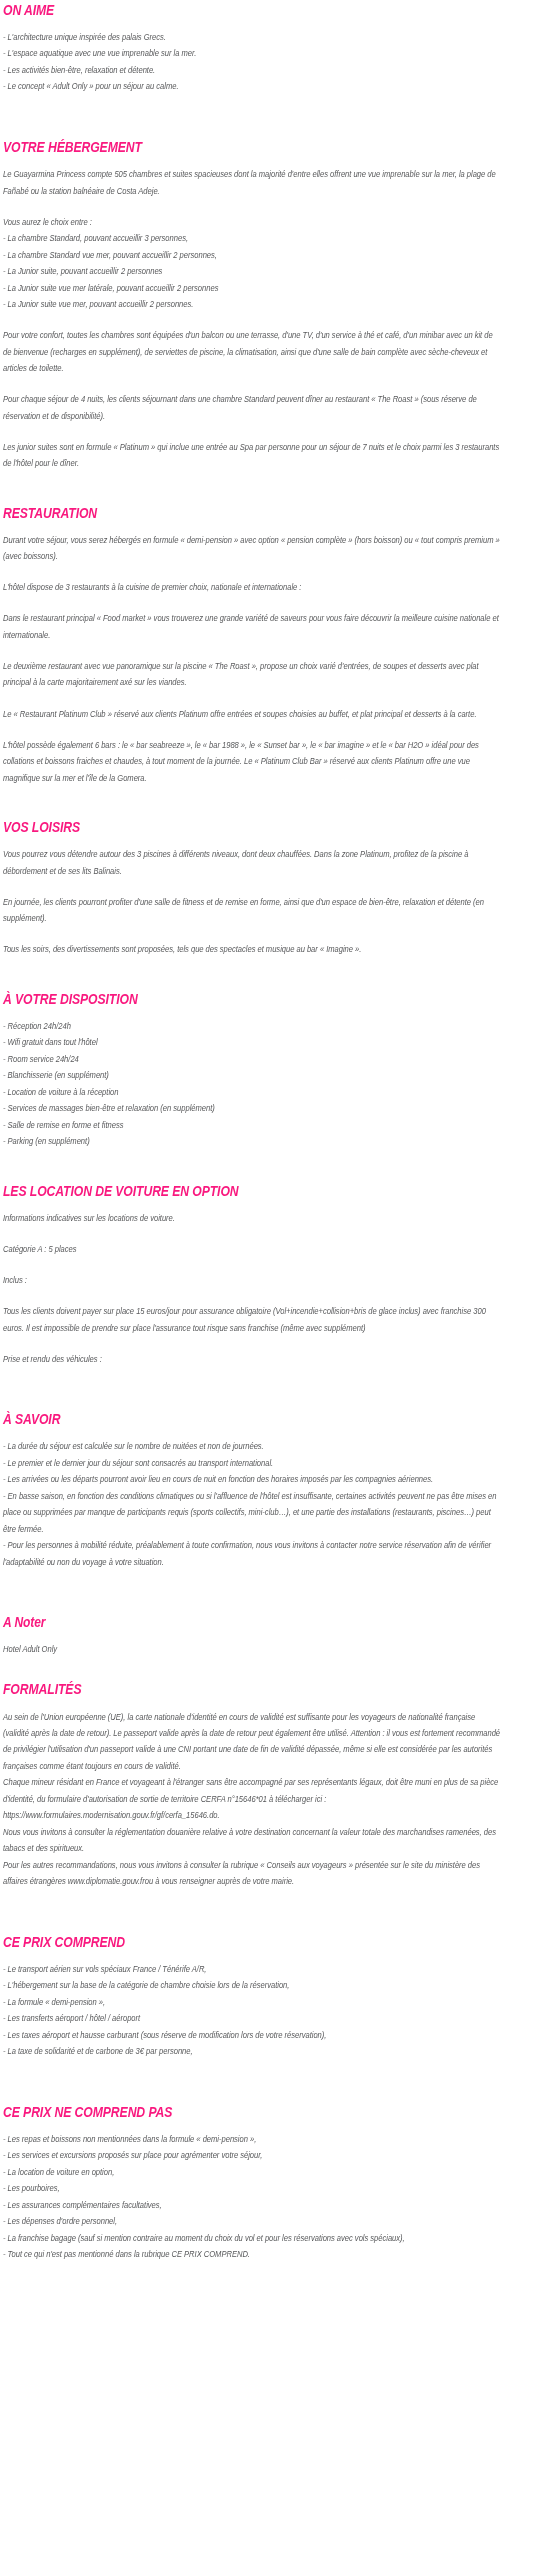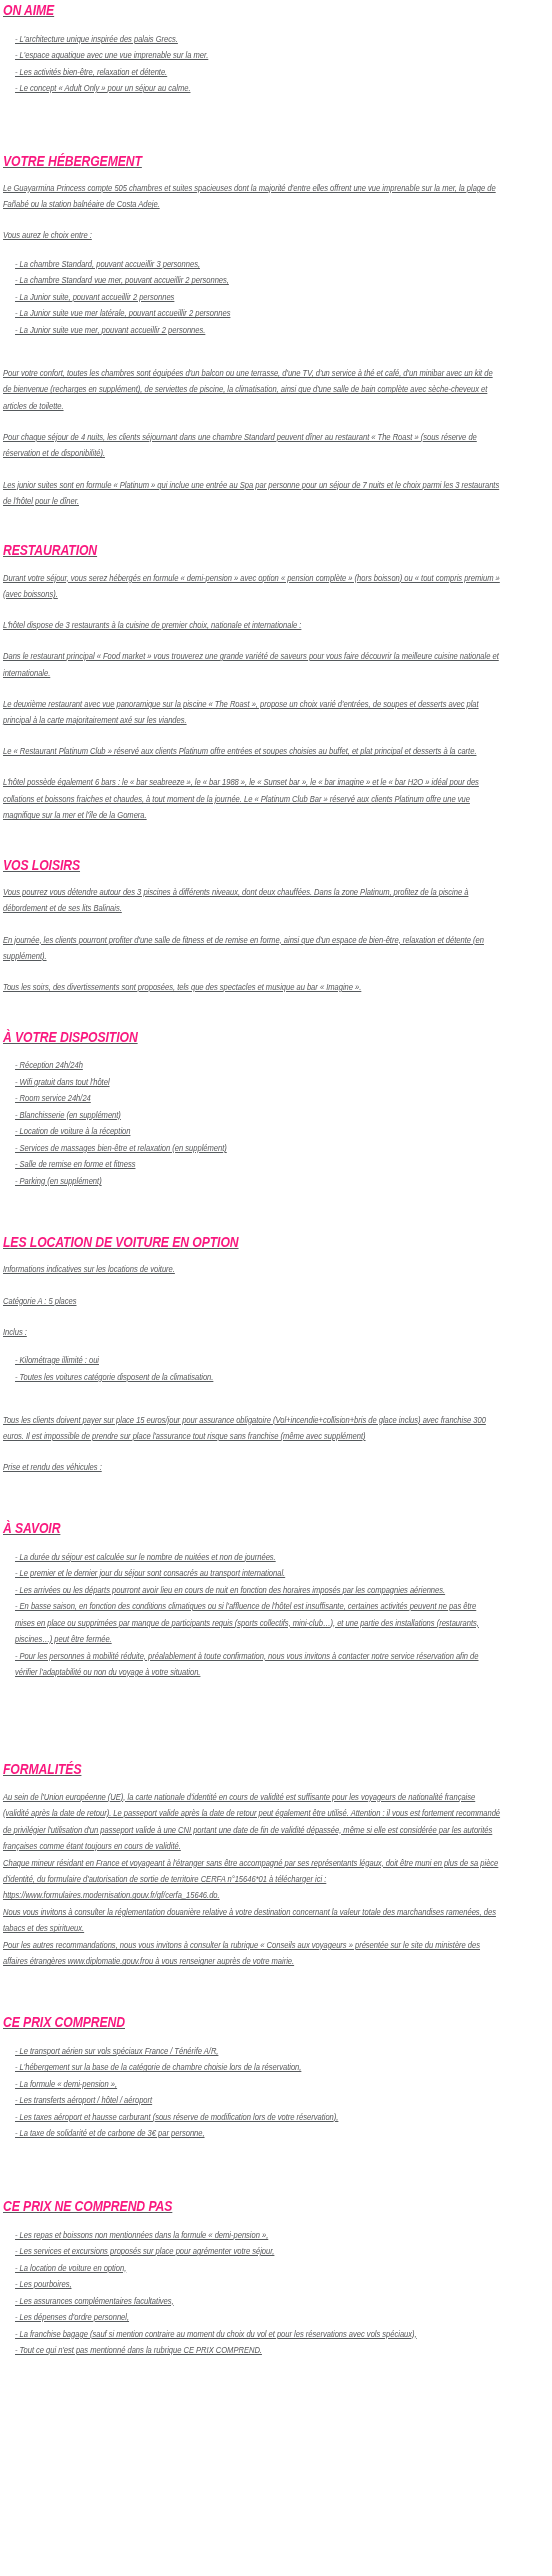--- a/index.html
+++ b/index.html
@@ -12,21 +12,20 @@
     width: 553px;
     font-family: "Liberation Sans", "DejaVu Sans", sans-serif;
     color: #55595c;
     -webkit-font-smoothing: antialiased;
   }
   .page {
     width: 505px;
     box-sizing: border-box;
     padding: 2.9px 4.4px 7.3px 2.9px;
     background: #ffffff;
-    text-decoration: underline;
   }
 
   
   h2.section-title {
     font-family: "Liberation Sans", "DejaVu Sans", sans-serif;
     font-style: italic;
     font-weight: 700;
     font-size: 14.2px;
     letter-spacing: -0.1px;
     color: #f9197f;
@@ -56,21 +55,21 @@
     transform-origin: left center;
     width: 111.7%;
   }
   .gap-md  { height: 14.6px; }
   .gap-lg  { height: 25px; }
   .gap-xl  { height: 34px; }
   .gap-xxl { height: 45px; }
 
   ul.plain {
     list-style: none;
-    margin: 12px;
+    margin: 0;
     padding: 0;
   }
 
   .sec { display: block; }
 </style>
 </head>
 <body>
 
 <div class="page">
 
@@ -152,24 +151,20 @@
 
   <div class="gap-xl"></div>
 
   <section class="sec">
     <h2 class="section-title">LES LOCATION DE VOITURE EN OPTION</h2>
     <p class="body">Informations indicatives sur les locations de voiture.</p>
     <div class="gap-md"></div>
     <p class="body">Catégorie A : 5 places</p>
     <div class="gap-md"></div>
     <p class="body">Inclus :</p>
-    <ul class="plain">
-      <li class="body">- Kilométrage illimité : oui</li>
-      <li class="body">- Toutes les voitures catégorie disposent de la climatisation.</li>
-    </ul>
     <div class="gap-md"></div>
     <p class="body">Tous les clients doivent payer sur place 15 euros/jour pour assurance obligatoire (Vol+incendie+collision+bris de glace inclus) avec franchise 300 euros. Il est impossible de prendre sur place l'assurance tout risque sans franchise (même avec supplément)</p>
     <div class="gap-md"></div>
     <p class="body">Prise et rendu des véhicules :</p>
   </section>
 
   <div class="gap-xxl"></div>
 
   <section class="sec">
     <h2 class="section-title">À SAVOIR</h2>
@@ -177,20 +172,24 @@
       <li class="body">- La durée du séjour est calculée sur le nombre de nuitées et non de journées.</li>
       <li class="body">- Le premier et le dernier jour du séjour sont consacrés au transport international.</li>
       <li class="body">- Les arrivées ou les départs pourront avoir lieu en cours de nuit en fonction des horaires imposés par les compagnies aériennes.</li>
       <li class="body">- En basse saison, en fonction des conditions climatiques ou si l'affluence de l'hôtel est insuffisante, certaines activités peuvent ne pas être mises en place ou supprimées par manque de participants requis (sports collectifs, mini-club…), et une partie des installations (restaurants, piscines…) peut être fermée.</li>
       <li class="body">- Pour les personnes à mobilité réduite, préalablement à toute confirmation, nous vous invitons à contacter notre service réservation afin de vérifier l'adaptabilité ou non du voyage à votre situation.</li>
     </ul>
   </section>
 
   <div class="gap-xxl"></div>
 
+  <section class="sec">
+    <h2 class="section-title small-cap">A Noter</h2>
+    <p class="body">Hotel Adult Only</p>
+  </section>
 
   <div class="gap-lg"></div>
 
   <section class="sec">
     <h2 class="section-title">FORMALITÉS</h2>
     <p class="body">Au sein de l'Union européenne (UE), la carte nationale d'identité en cours de validité est suffisante pour les voyageurs de nationalité française (validité après la date de retour). Le passeport valide après la date de retour peut également être utilisé. Attention : il vous est fortement recommandé de privilégier l'utilisation d'un passeport valide à une CNI portant une date de fin de validité dépassée, même si elle est considérée par les autorités françaises comme étant toujours en cours de validité.</p>
     <p class="body">Chaque mineur résidant en France et voyageant à l'étranger sans être accompagné par ses représentants légaux, doit être muni en plus de sa pièce d'identité, du formulaire d'autorisation de sortie de territoire CERFA n°15646*01 à télécharger ici :</p>
     <p class="body">https://www.formulaires.modernisation.gouv.fr/gf/cerfa_15646.do.</p>
     <p class="body">Nous vous invitons à consulter la réglementation douanière relative à votre destination concernant la valeur totale des marchandises ramenées, des tabacs et des spiritueux.</p>
     <p class="body">Pour les autres recommandations, nous vous invitons à consulter la rubrique « Conseils aux voyageurs » présentée sur le site du ministère des affaires étrangères www.diplomatie.gouv.frou à vous renseigner auprès de votre mairie.</p>

